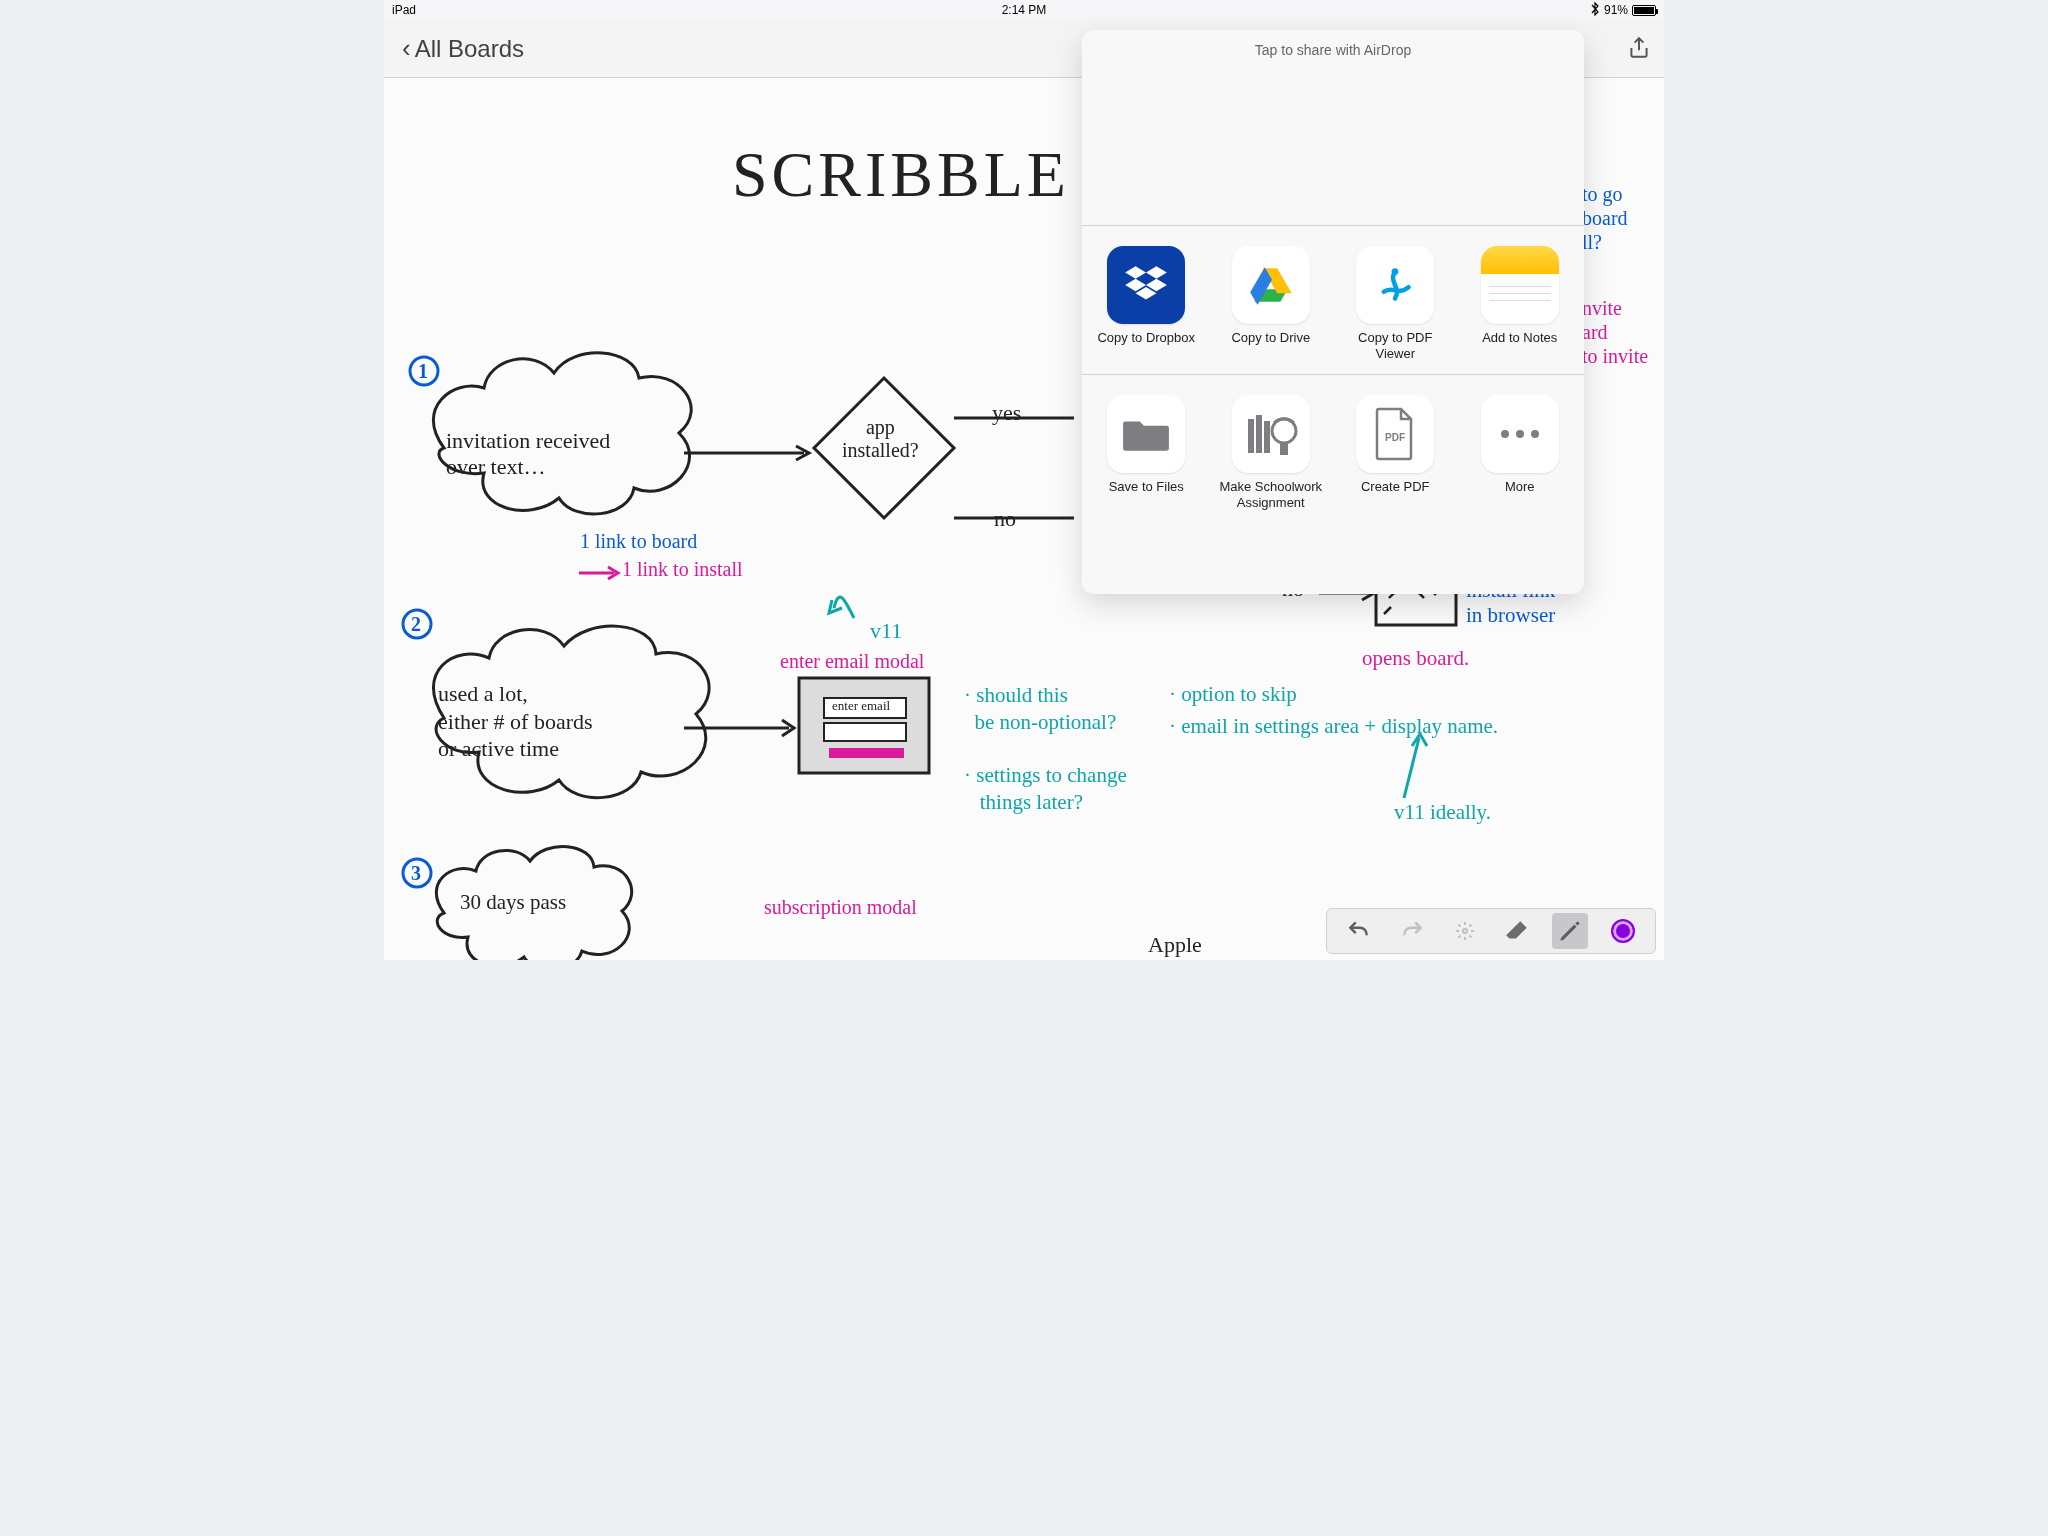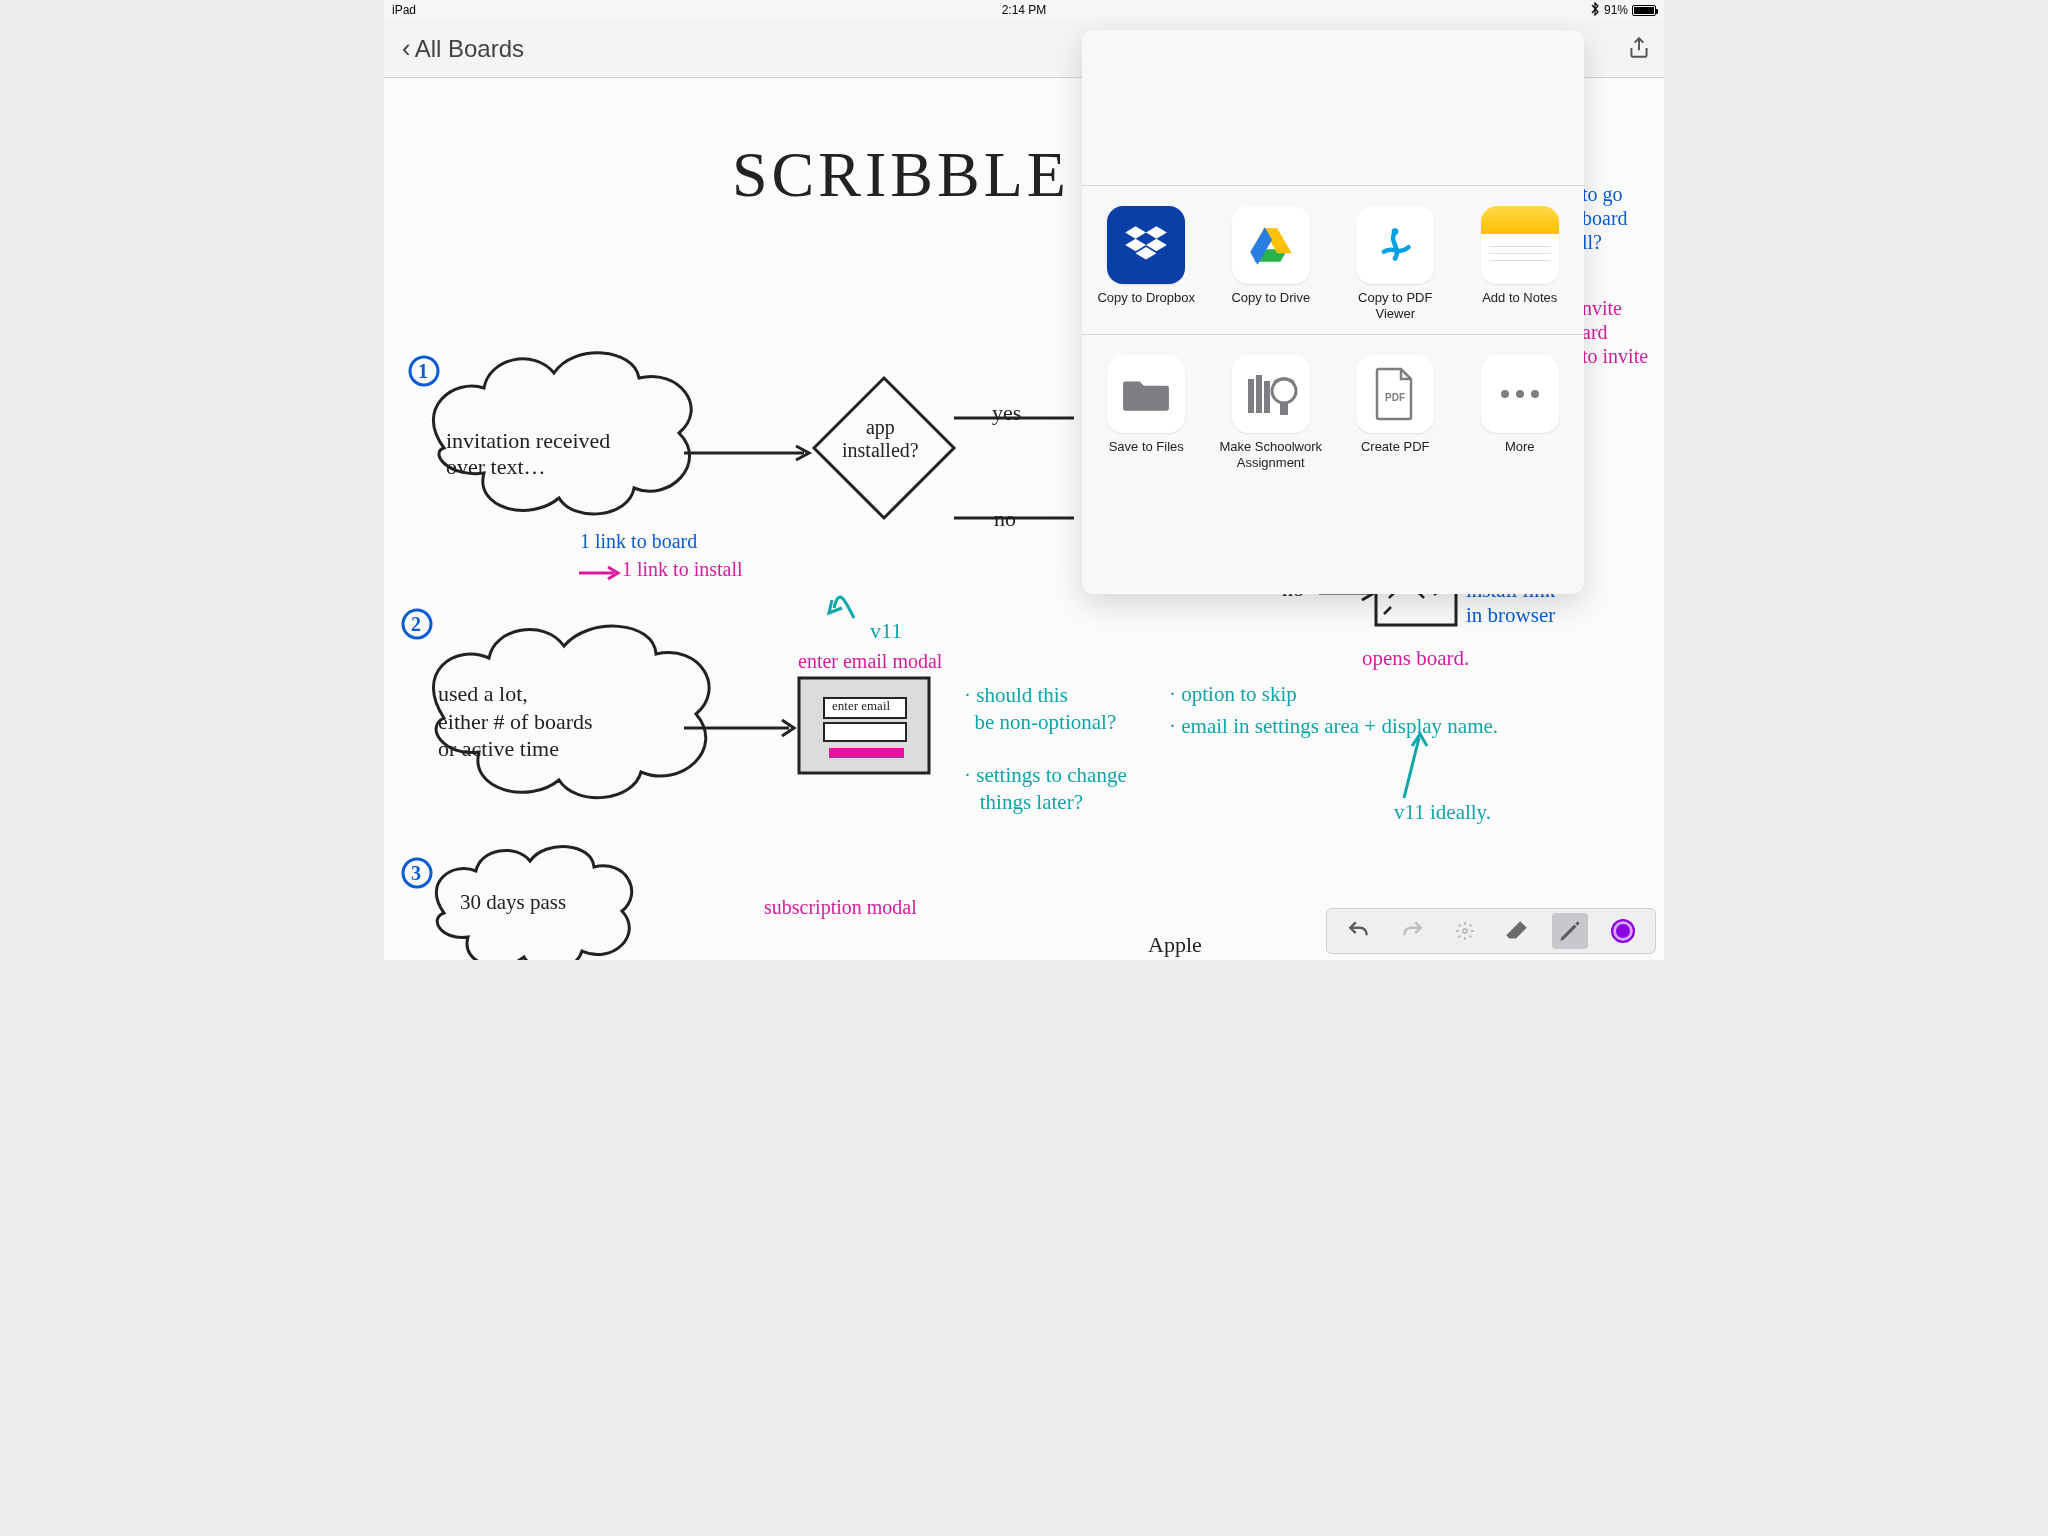--- a/index.html
+++ b/index.html
@@ -141,21 +141,21 @@
     <div class="hand black" style="left:610px; top:428px; font-size:22px;">no</div>
 
     <div class="hand blue" style="left:196px; top:452px; font-size:20px;">1 link to board</div>
     <div class="hand magenta" style="left:238px; top:480px; font-size:20px;text-align:right;">1 link to install</div>
 
     <div class="hand black" style="left:54px; top:602px; font-size:22px; line-height:1.25;">used a lot,
 either # of boards
 or active time</div>
 
     <div class="hand teal" style="left:486px; top:500px; font-size:22px;margin-top:40px;">v11</div>
-    <div class="hand magenta" style="left:414px; top:572px; font-size:20px;">enter email modal</div>
+    <div class="hand magenta" style="left:396px; top:572px; font-size:20px;">enter email modal</div>
     <div class="hand black" style="left:448px; top:620px; font-size:13px;">enter email</div>
 
     <div class="hand teal" style="left:580px; top:604px; font-size:21px; line-height:1.3;">· should this
   be non-optional?</div>
     <div class="hand teal" style="left:580px; top:684px; font-size:21px; line-height:1.3;">· settings to change
    things later?</div>
     <div class="hand teal" style="left:785px; top:604px; font-size:21px;">· option to skip</div>
     <div class="hand teal" style="left:785px; top:636px; font-size:21px;">· email in settings area + display name.</div>
     <div class="hand teal" style="left:1010px; top:722px; font-size:21px;">v11 ideally.</div>
 
@@ -204,20 +204,21 @@
             <path d="M3 21 l3 -1 L18 8 l-2 -2 L4 18 z M17 5 l2 2 2 -2 -2 -2 z"></path>
           </svg>
       </div>
       <div class="tool-btn">
         <div class="current-color"></div>
       </div>
     </div>
   </div>
 
   <div class="popover">
+    <div class="popover-header">Tap to share with AirDrop</div>
     <div class="airdrop-area"></div>
 
     <div class="action-row">
       <div class="action-item">
         <div class="action-icon" style="background:#0a3fa8;">
           <svg width="50" height="50" viewBox="0 0 48 48">
               <g fill="#fff">
                 <path d="M14 6 L24 12 L14 18 L4 12 Z"></path>
                 <path d="M34 6 L44 12 L34 18 L24 12 Z"></path>
                 <path d="M14 18 L24 24 L14 30 L4 24 Z"></path>

